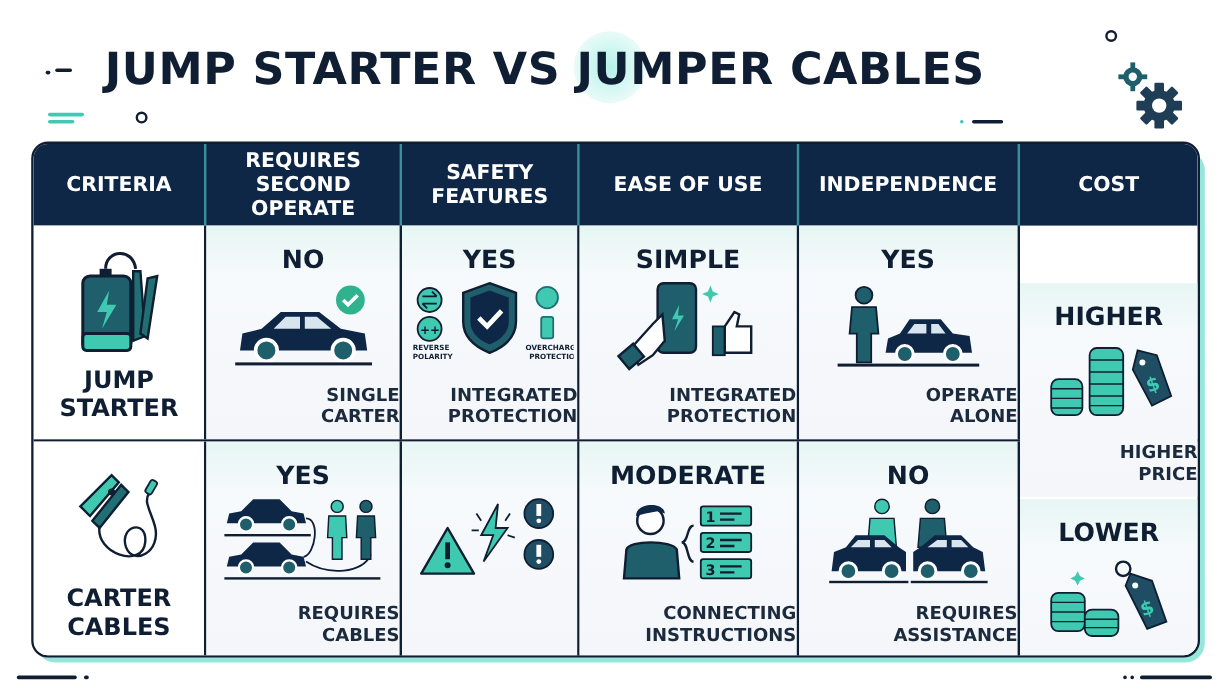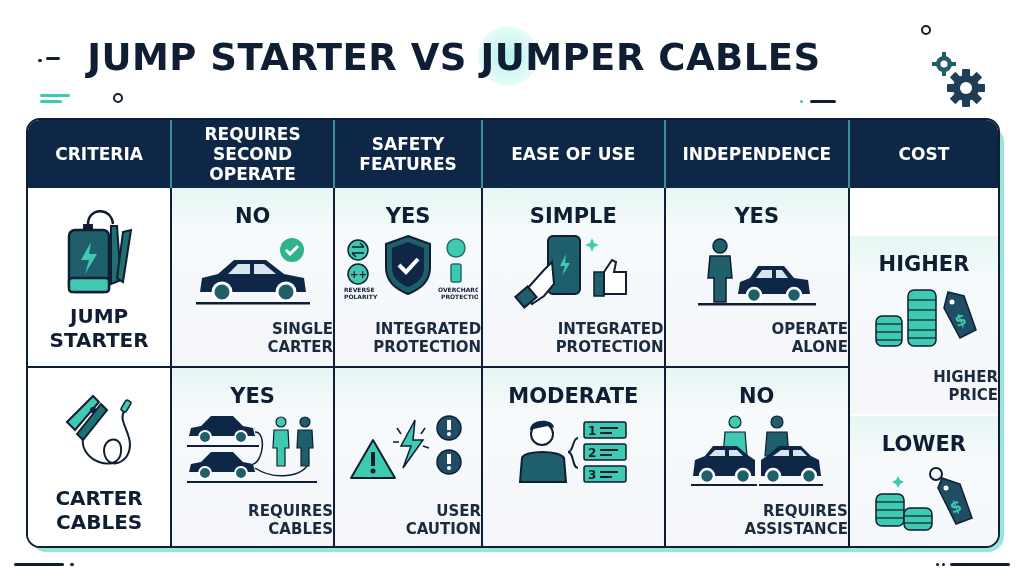--- a/index.html
+++ b/index.html
@@ -257,21 +257,20 @@
               <line x1="86" y1="36" x2="80" y2="34"></line>
           </g>
           <circle cx="106" cy="16" r="12" fill="#1f4d63" stroke="#0f1e33" stroke-width="1.5"></circle>
           <rect x="104" y="8" width="4" height="10" fill="#fff"></rect>
             <circle cx="106" cy="22" r="2" fill="#fff"></circle>
           <circle cx="106" cy="50" r="12" fill="#1f4d63" stroke="#0f1e33" stroke-width="1.5"></circle>
           <rect x="104" y="42" width="4" height="10" fill="#fff"></rect>
             <circle cx="106" cy="56" r="2" fill="#fff"></circle>
         </svg>
       </div>
-      <div class="sub"><span>USER</span><br><span>CAUTION</span></div>
     </div>
 
     <div class="cell c3">
       <div class="val">MODERATE</div>
       <div class="ico">
         <svg width="130" height="80" viewBox="0 0 130 80">
           <circle cx="34" cy="22" r="11" fill="#fff" stroke="#0f1e33" stroke-width="2"></circle>
           <path d="M22 18 C 22 6, 46 6, 46 16 L 40 14 L 30 16 Z" fill="#0f2746"></path>
           <path d="M12 70 L14 46 C 16 38, 52 38, 56 46 L58 70 Z" fill="#1f5f6b" stroke="#0f1e33" stroke-width="2"></path>
           <path d="M70 26 C 64 26, 66 40, 60 40 C 66 40, 64 56, 70 56" fill="none" stroke="#0f1e33" stroke-width="2"></path>
@@ -286,20 +285,21 @@
           <g stroke="#0f1e33" stroke-width="2">
             <line x1="92" y1="16" x2="110" y2="16"></line>
               <line x1="92" y1="21" x2="104" y2="21"></line>
             <line x1="92" y1="38" x2="110" y2="38"></line>
               <line x1="92" y1="43" x2="104" y2="43"></line>
             <line x1="92" y1="60" x2="110" y2="60"></line>
               <line x1="92" y1="65" x2="104" y2="65"></line>
           </g>
         </svg>
       </div>
+      <div class="sub"><span>CONNECTING</span><br><span>INSTRUCTIONS</span></div>
     </div>
 
     <div class="cell c4">
       <div class="val">NO</div>
       <div class="ico">
         <svg width="140" height="80" viewBox="0 0 140 80">
           <circle cx="48" cy="10" r="6" fill="#3ec9b0" stroke="#0f1e33" stroke-width="1.2"></circle>
           <path d="M38 20 L58 20 L60 44 L36 44 Z" fill="#3ec9b0" stroke="#0f1e33" stroke-width="1.2"></path>
           <circle cx="90" cy="10" r="6" fill="#1f5f6b" stroke="#0f1e33" stroke-width="1.2"></circle>
           <path d="M80 20 L100 20 L102 44 L78 44 Z" fill="#1f5f6b" stroke="#0f1e33" stroke-width="1.2"></path>

